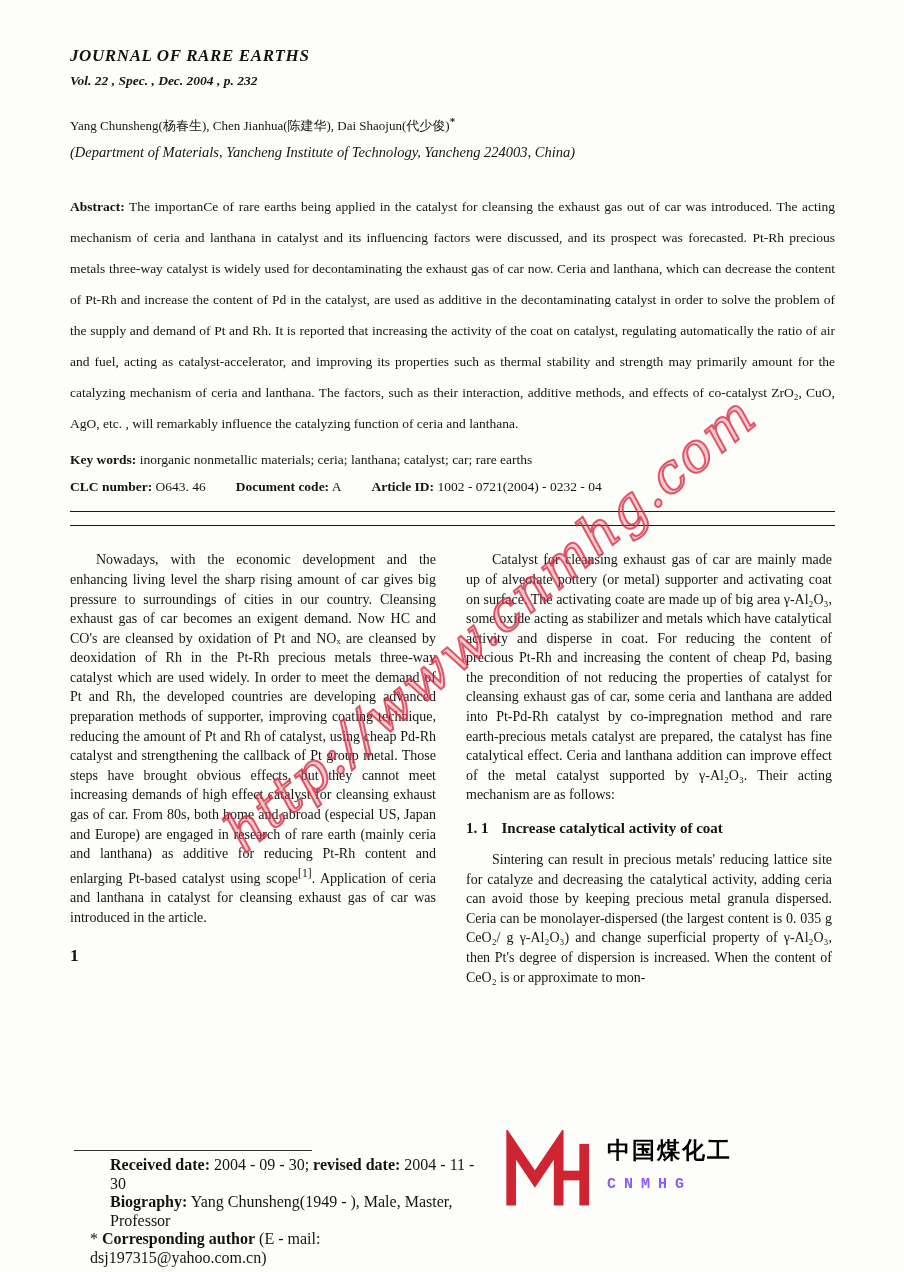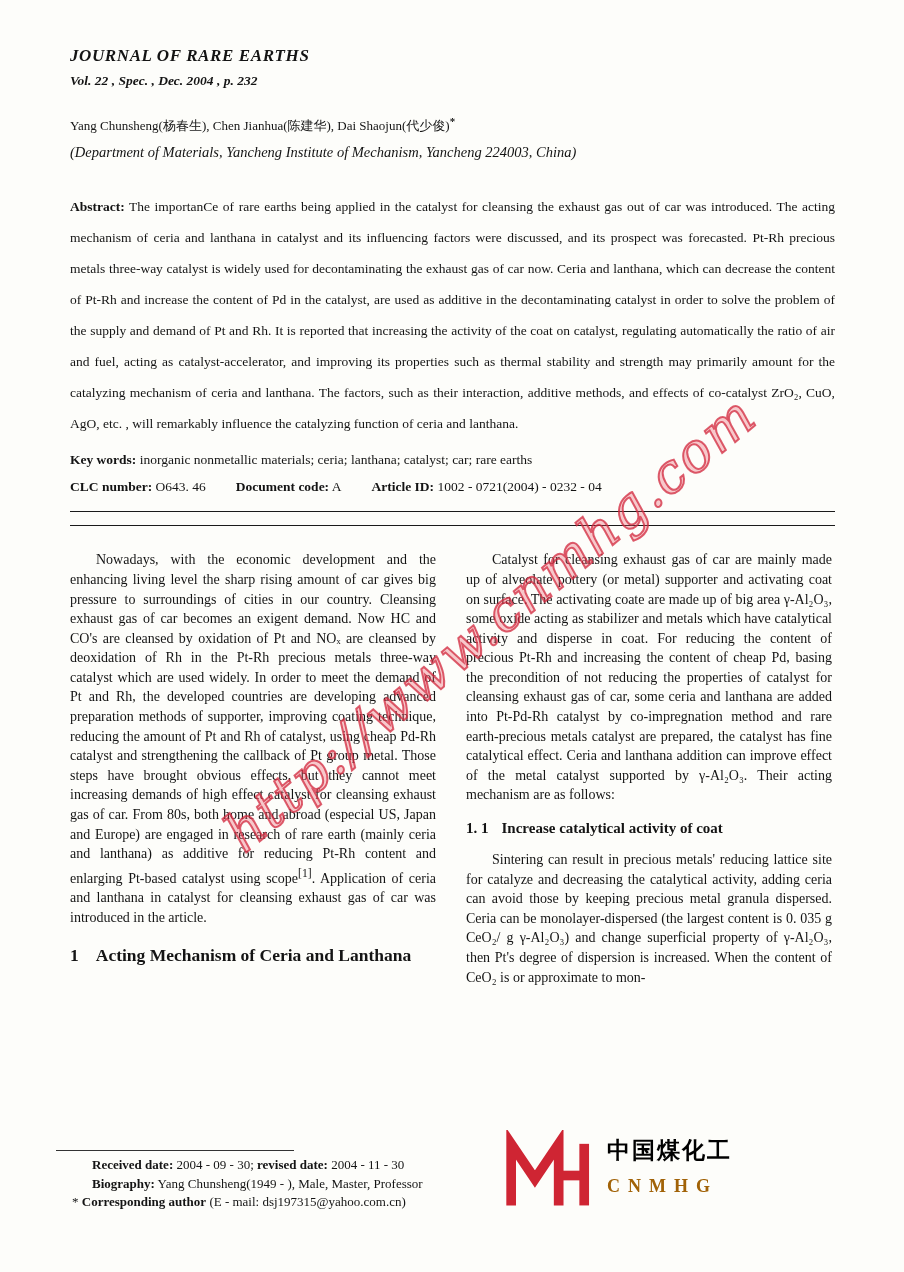--- a/index.html
+++ b/index.html
@@ -35,79 +35,78 @@
   
   .columns { display:flex; gap:30px; margin-top:24px; }
   .col { width:366px; font-size:14px; line-height:19.6px; text-align:justify; }
   .indent { text-indent:26px; }
 
   .sec-heading { font-weight:bold; display:flex; text-align:right; }
   .h1-level { font-size:17.5px; line-height:26px; gap:17px; margin-top:15px; }
   .h2-level { font-size:15px; line-height:20px; gap:13px; margin:13px 0 12px; }
 
   
-  .footnotes { position:absolute; left:56px; top:1150px; width:420px; font-size:13px; line-height:18.6px; }
+  .footnotes { position:absolute; left:74px; top:1150px; width:420px; font-size:16px; line-height:18.6px; }
   .fn-rule { width:238px; border-top:1px solid #333; margin-bottom:5px; }
   .fn-line { padding-left:36px; }
   .fn-line.star { padding-left:16px; }
   .fn-line b { font-weight:bold; }
 
   
   .watermark {
     position:absolute; left:212px; top:816px; z-index:6;
     transform:rotate(-40deg); transform-origin:0 0;
     font-family:"DejaVu Serif",serif; font-style:italic;
     font-size:54px; letter-spacing:2px; white-space:nowrap;
     color:rgba(236,80,95,0.30);
     -webkit-text-stroke:2px rgba(210,40,62,0.75);
     pointer-events:none;
   }
 
   
   .logo { position:absolute; left:505px; top:1130px; display:flex; gap:14px; align-items:flex-start; }
   .logo-text { padding-top:8px; }
   .logo-cn { color:#000000; font-size:23px; font-weight:bold; letter-spacing:2px; line-height:26px; }
-  .logo-en { color:#a16207; font-size:18px; font-weight:bold; letter-spacing:8px; margin-top:12px;
-             font-family:Liberation Serif, serif; }
+  .logo-en { color:#8b5cf6; font-size:15px; font-weight:bold; letter-spacing:8px; margin-top:12px;
+             font-family:Liberation Mono, monospace; }
 </style>
 </head>
 <body>
 
 <div class="page">
 
   <div class="watermark">http://www.cnmhg.com</div>
 
   <div class="content">
 
     <header>
       <div class="journal">JOURNAL OF RARE EARTHS</div>
       <div class="issue">Vol. 22 , Spec. , Dec. 2004 , p. 232</div>
     </header>
 
 
     <div class="authors"><span>Yang Chunsheng(杨春生), Chen Jianhua(陈建华), Dai Shaojun(代少俊)</span><sup>*</sup></div>
 
-    <div class="affiliation">(Department of Materials, Yancheng Institute of Mechanism, Yancheng 224003, China)</div>
+    <div class="affiliation">(Department of Materials, Yancheng Institute of Technology, Yancheng 224003, China)</div>
 
     <p class="abstract"><span class="lbl">Abstract:</span><span> The importanCe of rare earths being applied in the catalyst for cleansing the exhaust gas out of car was introduced. The acting mechanism of ceria and lanthana in catalyst and its influencing factors were discussed, and its prospect was forecasted. Pt-Rh precious metals three-way catalyst is widely used for decontaminating the exhaust gas of car now. Ceria and lanthana, which can decrease the content of Pt-Rh and increase the content of Pd in the catalyst, are used as additive in the decontaminating catalyst in order to solve the problem of the supply and demand of Pt and Rh. It is reported that increasing the activity of the coat on catalyst, regulating automatically the ratio of air and fuel, acting as catalyst-accelerator, and improving its properties such as thermal stability and strength may primarily amount for the catalyzing mechanism of ceria and lanthana. The factors, such as their interaction, additive methods, and effects of co-catalyst ZrO₂, CuO, AgO, etc. , will remarkably influence the catalyzing function of ceria and lanthana.</span></p>
 
     <p class="keywords"><span class="lbl">Key words:</span><span> inorganic nonmetallic materials; ceria; lanthana; catalyst; car; rare earths</span></p>
 
     <p class="meta-line"><span class="meta-group"><span class="lbl">CLC number:</span><span> O643. 46</span></span><span class="meta-group"><span class="lbl">Document code:</span><span> A</span></span><span class="meta-group"><span class="lbl">Article ID:</span><span> 1002 - 0721(2004) - 0232 - 04</span></span></p>
 
     <div class="rule rule1"></div>
     <div class="rule rule2"></div>
 
     <div class="columns">
 
       <div class="col">
         <p class="body-par indent"><span>Nowadays, with the economic development and the enhancing living level the sharp rising amount of car gives big pressure to surroundings of cities in our country. Cleansing exhaust gas of car becomes an exigent demand. Now HC and CO's are cleansed by oxidation of Pt and NOₓ are cleansed by deoxidation of Rh in the Pt-Rh precious metals three-way catalyst which are used widely. In order to meet the demand of Pt and Rh, the developed countries are developing advanced preparation methods of supporter, improving coating technique, reducing the amount of Pt and Rh of catalyst, using cheap Pd-Rh catalyst and strengthening the callback of Pt group metal. Those steps have brought obvious effects, but they cannot meet increasing demands of high effect catalyst for cleansing exhaust gas of car. From 80s, both home and abroad (especial US, Japan and Europe) are engaged in research of rare earth (mainly ceria and lanthana) as additive for reducing Pt-Rh content and enlarging Pt-based catalyst using scope</span><sup>[1]</sup><span>. Application of ceria and lanthana in catalyst for cleansing exhaust gas of car was introduced in the article.</span></p>
         <div class="sec-heading h1-level">
           <span class="sec-num">1</span>
-          <span class="sec-title">Acting Mechanism of Ceria and Lanthana</span>
         </div>
       </div>
 
       <div class="col">
         <p class="body-par indent">Catalyst for cleansing exhaust gas of car are mainly made up of alveolate pottery (or metal) supporter and activating coat on surface. The activating coate are made up of big area γ-Al₂O₃, some oxide acting as stabilizer and metals which have catalytical activity and disperse in coat. For reducing the content of precious Pt-Rh and increasing the content of cheap Pd, basing the precondition of not reducing the properties of catalyst for cleansing exhaust gas of car, some ceria and lanthana are added into Pt-Pd-Rh catalyst by co-impregnation method and rare earth-precious metals catalyst are prepared, the catalyst has fine catalytical effect. Ceria and lanthana addition can improve effect of the metal catalyst supported by γ-Al₂O₃. Their acting mechanism are as follows:</p>
         <div class="sec-heading h2-level">
           <span class="sec-num">1. 1</span>
           <span class="sec-title">Increase catalytical activity of coat</span>
         </div>
         <p class="body-par indent">Sintering can result in precious metals' reducing lattice site for catalyze and decreasing the catalytical activity, adding ceria can avoid those by keeping precious metal granula dispersed. Ceria can be monolayer-dispersed (the largest content is 0. 035 g CeO₂/ g γ-Al₂O₃) and change superficial property of γ-Al₂O₃, then Pt's degree of dispersion is increased. When the content of CeO₂ is or approximate to mon-</p>

